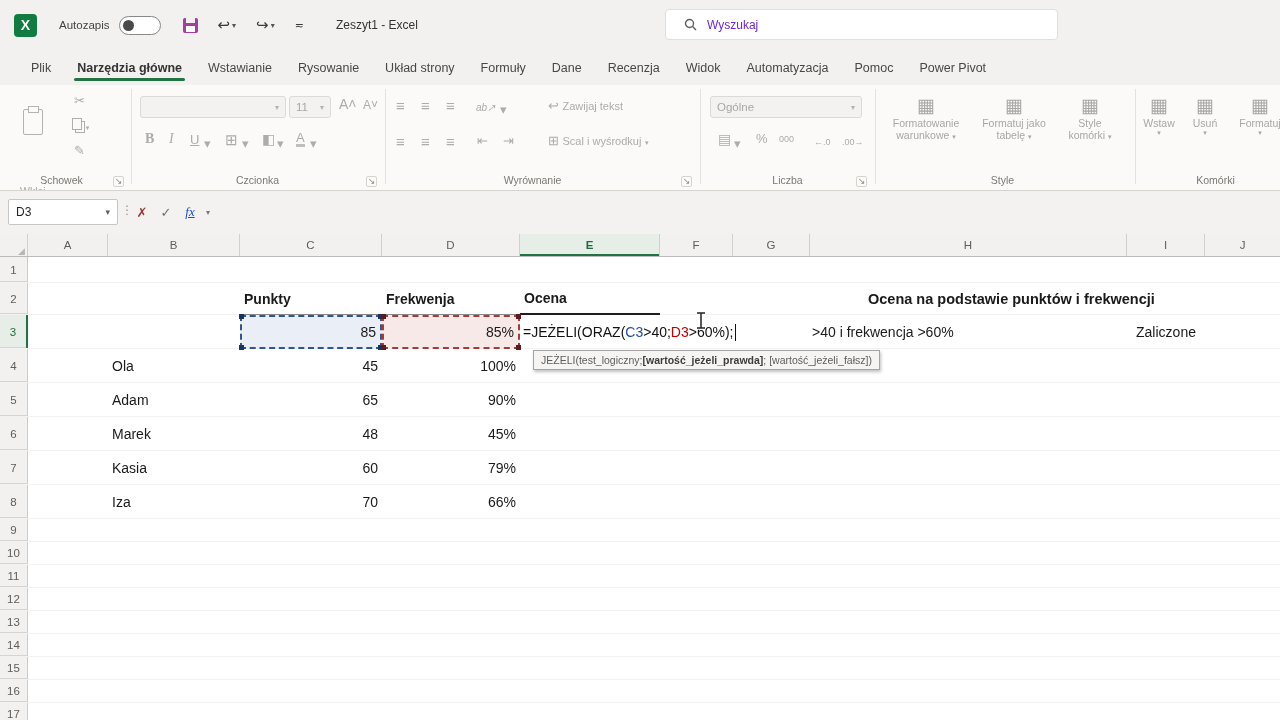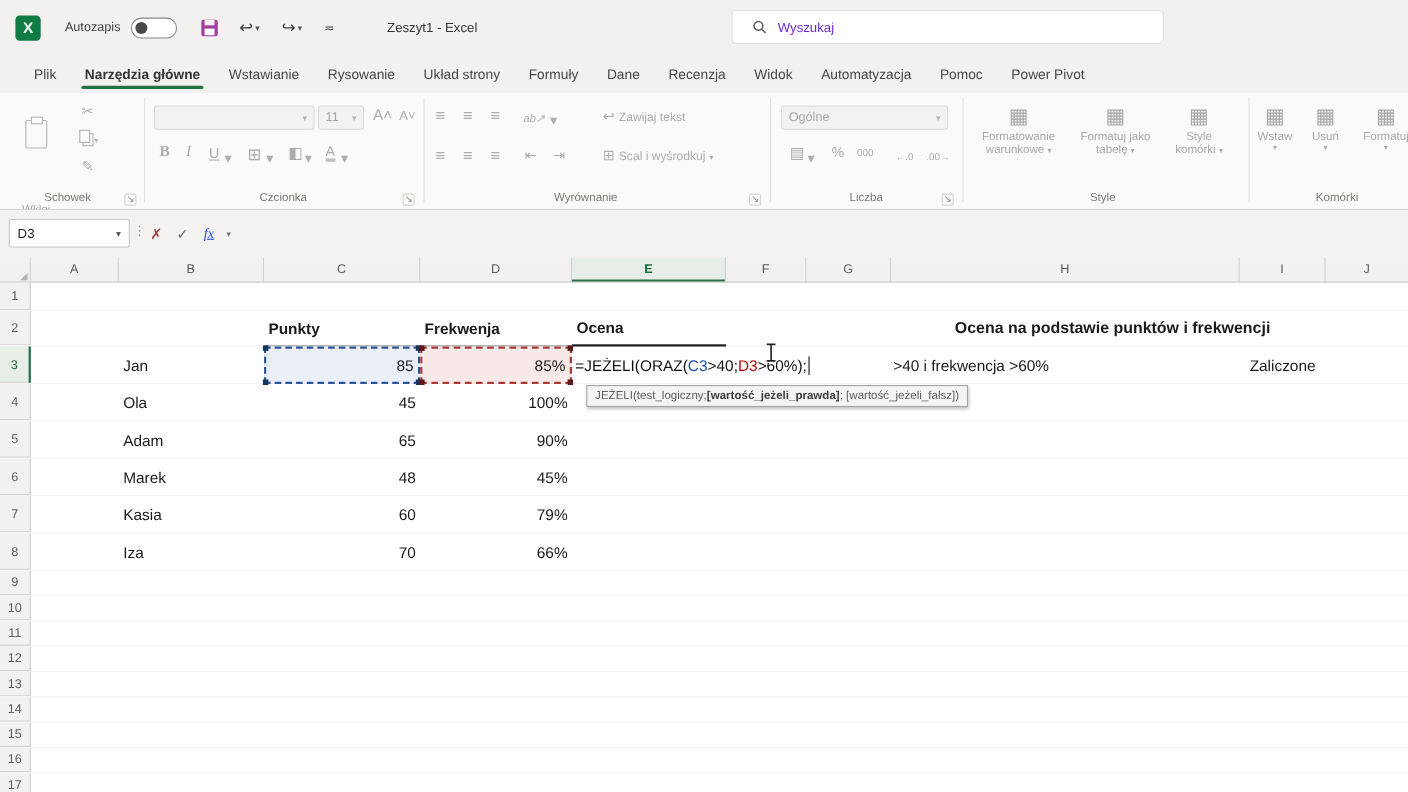--- a/index.html
+++ b/index.html
@@ -11,21 +11,21 @@
   .titlebar { position:absolute; left:0; top:0; width:1280px; height:50px; background:#f3f1f0; display:flex; align-items:center; }
   .excel-logo { width:23px; height:23px; margin-left:14px; background:#107c41; border-radius:4px; color:#fff; font-weight:bold; font-size:14px; display:flex; align-items:center; justify-content:center; }
   .autosave-label { font-size:11.5px; color:#444; margin-left:22px; }
   .toggle { width:42px; height:19px; border:1px solid #8a8886; border-radius:10px; background:#fff; margin-left:9px; position:relative; }
   .toggle .knob { position:absolute; left:3px; top:3px; width:11px; height:11px; border-radius:50%; background:#4a4a4a; }
   .floppy { width:15px; height:15px; margin-left:22px; background:#a23fa0; border-radius:2px; position:relative; }
   .floppy::before { content:""; position:absolute; left:3px; top:0; width:9px; height:5px; background:#f3f1f0; }
   .floppy::after { content:""; position:absolute; left:3px; bottom:1px; width:9px; height:6px; background:#fff; }
   .qat-btn { font-size:15px; color:#3b3b3b; margin-left:20px; display:flex; align-items:center; gap:2px; }
   .qat-btn .g-caret { font-size:8px; color:#555; }
-  .doc-title { font-size:12px; color:#333; margin-left:48px; white-space:nowrap; }
+  .doc-title { font-size:12px; color:#333; margin-left:32px; white-space:nowrap; }
   .searchbox { position:absolute; left:665px; top:9px; width:393px; height:31px; background:#fff; border:1px solid #e1dfdd; border-radius:4px; display:flex; align-items:center; }
   .searchbox svg { margin-left:18px; }
   .search-text { font-size:12px; color:#6d28d9; margin-left:10px; }
 
   
   .tabbar { position:absolute; left:0; top:50px; width:1280px; height:35px; background:#f3f1f0; display:flex; align-items:stretch; padding-left:18px; }
   .tab { font-size:12.5px; color:#494745; display:flex; align-items:center; padding:0 13px; position:relative; white-space:nowrap; }
   .tab.active { font-weight:bold; color:#333; }
   .tab.active::after { content:""; position:absolute; left:10px; right:10px; bottom:4px; height:3px; border-radius:2px; background:#217346; }
 
@@ -339,21 +339,20 @@
       </div>
     <div class="srow" style="top:446px; height:23px;">
         <div class="rownum">17</div>
       </div>
 
     <div class="cell hdr b-gray" style="left:240px; top:26px; width:142px; height:32px;">Punkty</div>
     <div class="cell hdr b-dark" style="left:520px; top:26px; width:140px; height:32px;">Ocena</div>
     <div class="cell hdr b-gray" style="left:382px; top:26px; width:138px; height:32px;">Frekwenja</div>
     <div class="title-cell" style="left:810px; top:26px; width:317px; height:32px; padding-left:58px;">Ocena na podstawie punktów i frekwencji</div>
 
-    <div class="cell" style="left:108px; top:58px; width:132px; height:34px;">Jan</div>
     <div class="cell right ref1" style="left:240px; top:58px; width:142px; height:34px;">
       <span>85</span>
       <span class="handle h1 tl"></span>
         <span class="handle h1 tr"></span>
         <span class="handle h1 bl"></span>
         <span class="handle h1 br"></span>
     </div>
     <div class="cell right ref2" style="left:382px; top:58px; width:138px; height:34px;">
       <span>85%</span>
       <span class="handle h2c tl"></span>

